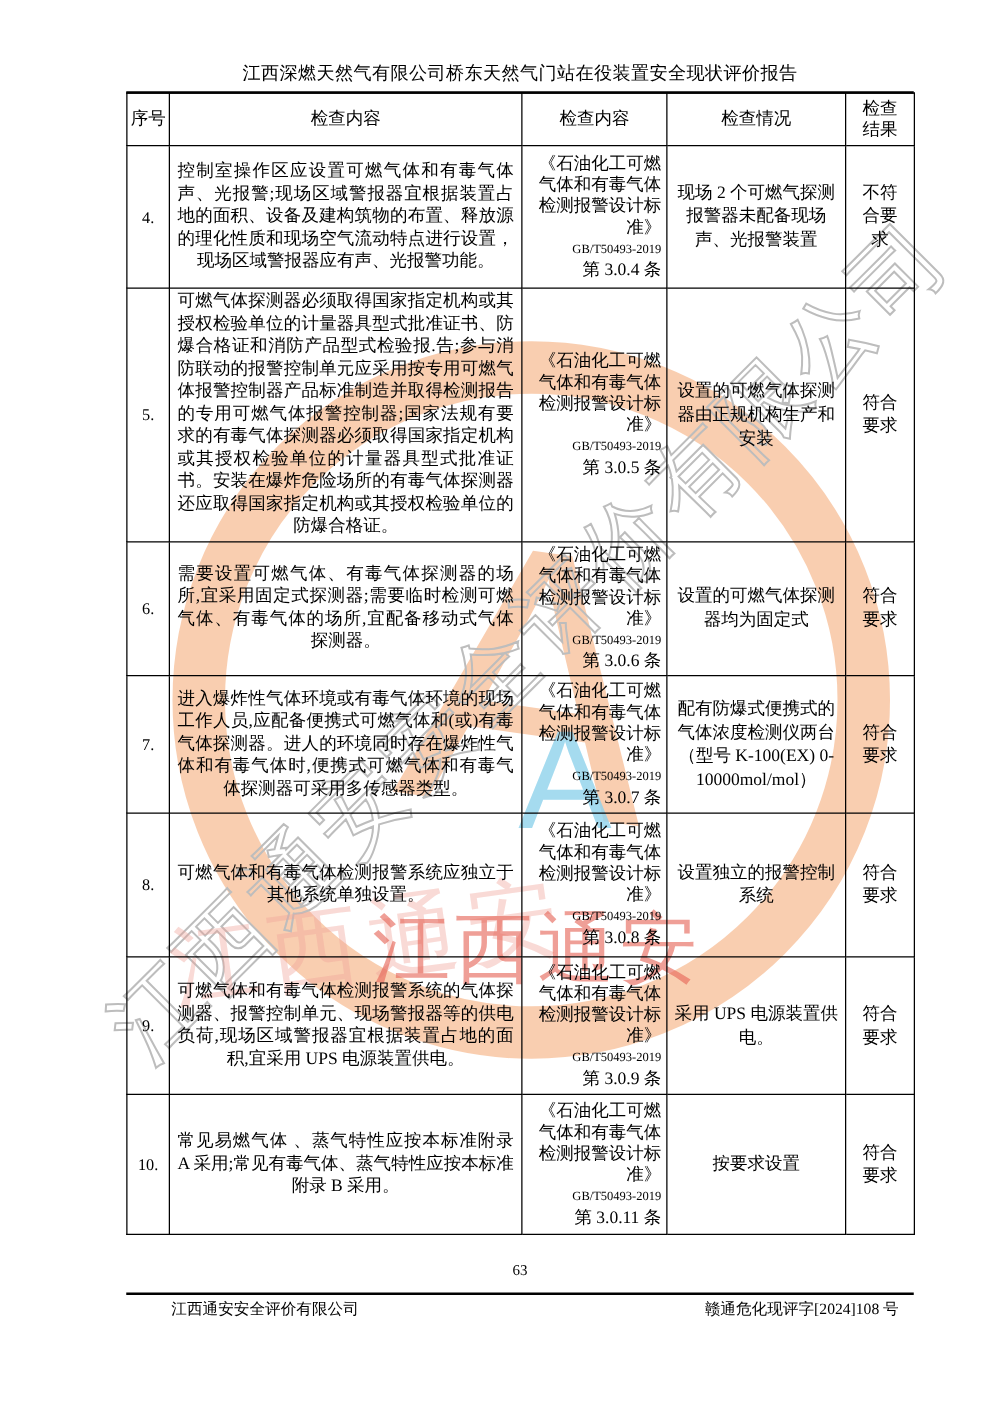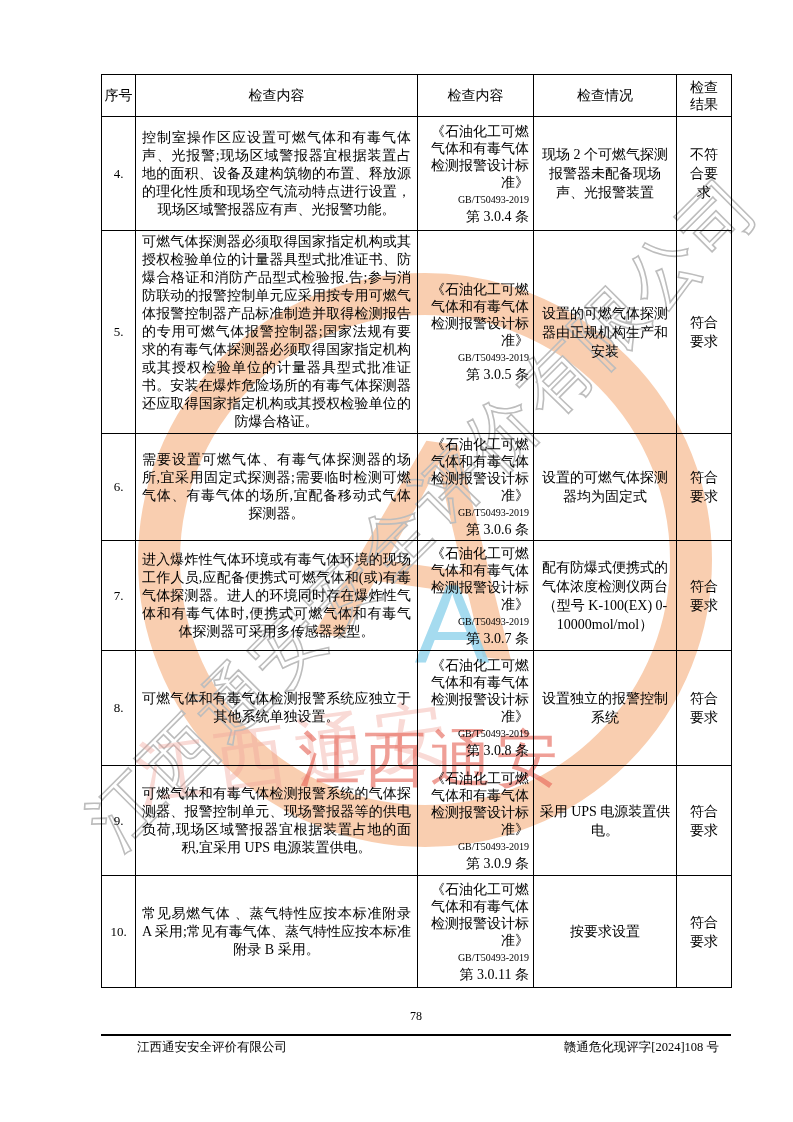--- a/index.html
+++ b/index.html
@@ -65,20 +65,21 @@
 
   <svg class="watermark" width="793" height="1122" viewBox="0 0 793 1122">
     <circle cx="425" cy="560" r="266" fill="none" stroke="#f49d62" stroke-width="42" opacity="0.5"></circle>
     <text x="425" y="648" font-size="300" fill="#f49d62" opacity="0.5" text-anchor="middle" transform="rotate(8 425 560)" font-family="Liberation Sans, sans-serif">A</text>
     <text x="452" y="662" font-size="112" fill="#8fd2ec" opacity="0.8" text-anchor="middle" font-family="Liberation Sans, sans-serif">A</text>
     <text transform="translate(118,852) rotate(-45)" font-size="72" letter-spacing="4" fill="none" stroke="#bdbdbd" stroke-width="1.6">江西通安安全评价有限公司</text>
     <text x="140" y="800" font-size="72" letter-spacing="8" fill="#f0a49a" opacity="0.4" transform="rotate(-8 140 800)">江西通安</text>
     <text x="298" y="780" font-size="62" letter-spacing="4" fill="#e66557" opacity="0.62">江西通安</text>
   </svg>
 
+  <div class="doc-header">江西深燃天然气有限公司桥东天然气门站在役装置安全现状评价报告</div>
 
   <table class="checklist">
     <colgroup>
       <col style="width:34px">
         <col style="width:282px">
         <col style="width:116px">
       <col style="width:143px">
         <col style="width:55px">
     </colgroup>
     <thead>
@@ -164,20 +165,20 @@
           <div>《石油化工可燃气体和有毒气体检测报警设计标准》</div>
           <div class="code">GB/T50493-2019</div>
           <div>第 3.0.11 条</div>
         </td>
         <td class="situation">按要求设置</td>
         <td class="result"><div class="wrap2">符合要求</div></td>
       </tr>
     </tbody>
   </table>
 
-  <div class="page-number">78</div>
+  <div class="page-number">63</div>
 
   <div class="doc-footer">
     <span>江西通安安全评价有限公司</span>
     <span>赣通危化现评字[2024]108 号</span>
   </div>
 
 </div>
 
 </body></html>

